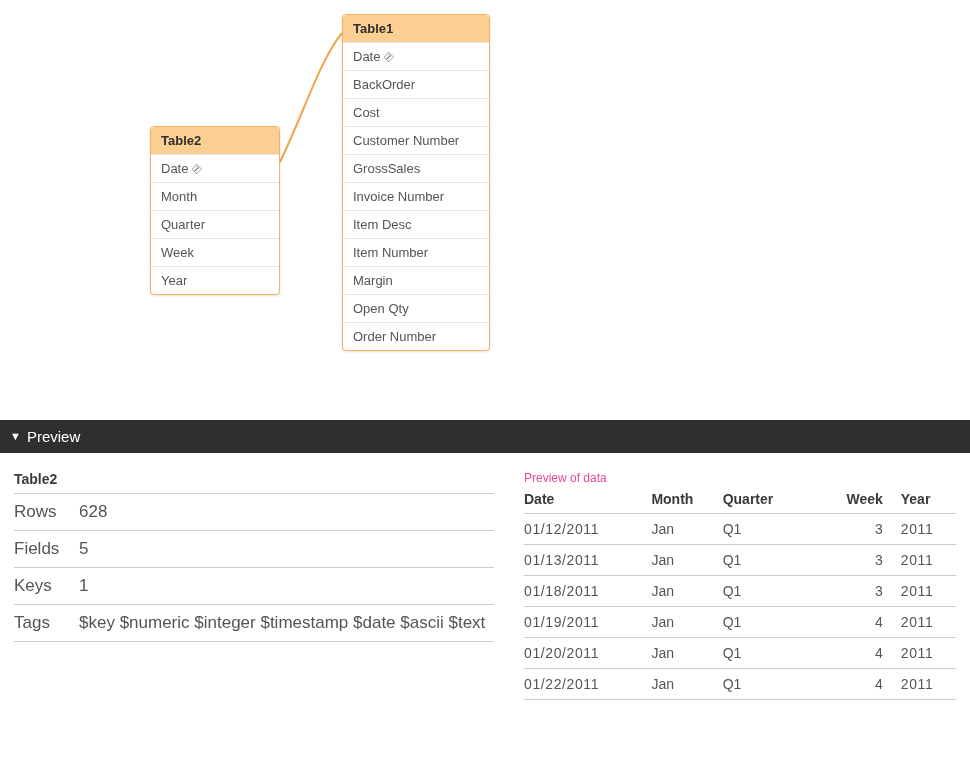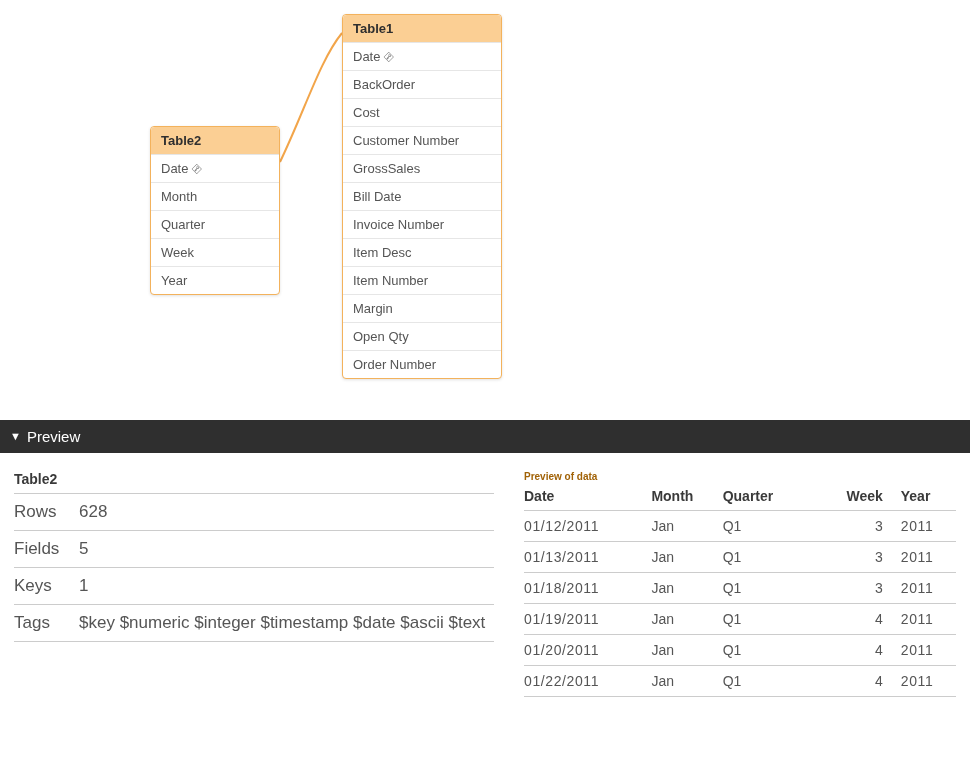--- a/index.html
+++ b/index.html
@@ -59,21 +59,21 @@
     border-top: 1px solid #e6e6e6;
   }
   .key-icon {
     display: inline-block;
     transform: rotate(45deg) scale(0.85);
     color: #444;
     font-size: 12px;
   }
 
   #table2 { left: 150px; top: 126px; width: 130px; }
-  #table1 { left: 342px; top: 14px; width: 160px; }
+  #table1 { left: 342px; top: 14px; width: 148px; }
 
   .preview-bar {
     background: #2f2f2f;
     color: #fff;
     width: 970px;
     padding: 8px 10px;
     font-size: 15px;
     display: flex;
     align-items: center;
     gap: 6px;
@@ -105,23 +105,23 @@
     border-bottom: 1px solid #ccc;
     padding: 8px 0;
     font-size: 17px;
     color: #555;
   }
   .meta .row .label { width: 65px; }
   .meta .row .value { flex: 1; }
 
   .data { flex: 1; }
   .data .title {
-    font-weight: 700;
-    color: #a16207;
-    font-size: 10px;
+    font-weight: 400;
+    color: #ec4899;
+    font-size: 12px;
     padding-bottom: 2px;
   }
   .data table {
     width: 100%;
     border-collapse: collapse;
     font-size: 14px;
   }
   .data th {
     text-align: left;
     font-weight: 700;
@@ -179,23 +179,20 @@
           <span>BackOrder</span>
         </div>
         <div class="field">
           <span>Cost</span>
         </div>
         <div class="field">
           <span>Customer Number</span>
         </div>
         <div class="field">
           <span>GrossSales</span>
-        </div>
-        <div class="field">
-          <span>Bill Date</span>
         </div>
         <div class="field">
           <span>Invoice Number</span>
         </div>
         <div class="field">
           <span>Item Desc</span>
         </div>
         <div class="field">
           <span>Item Number</span>
         </div>

